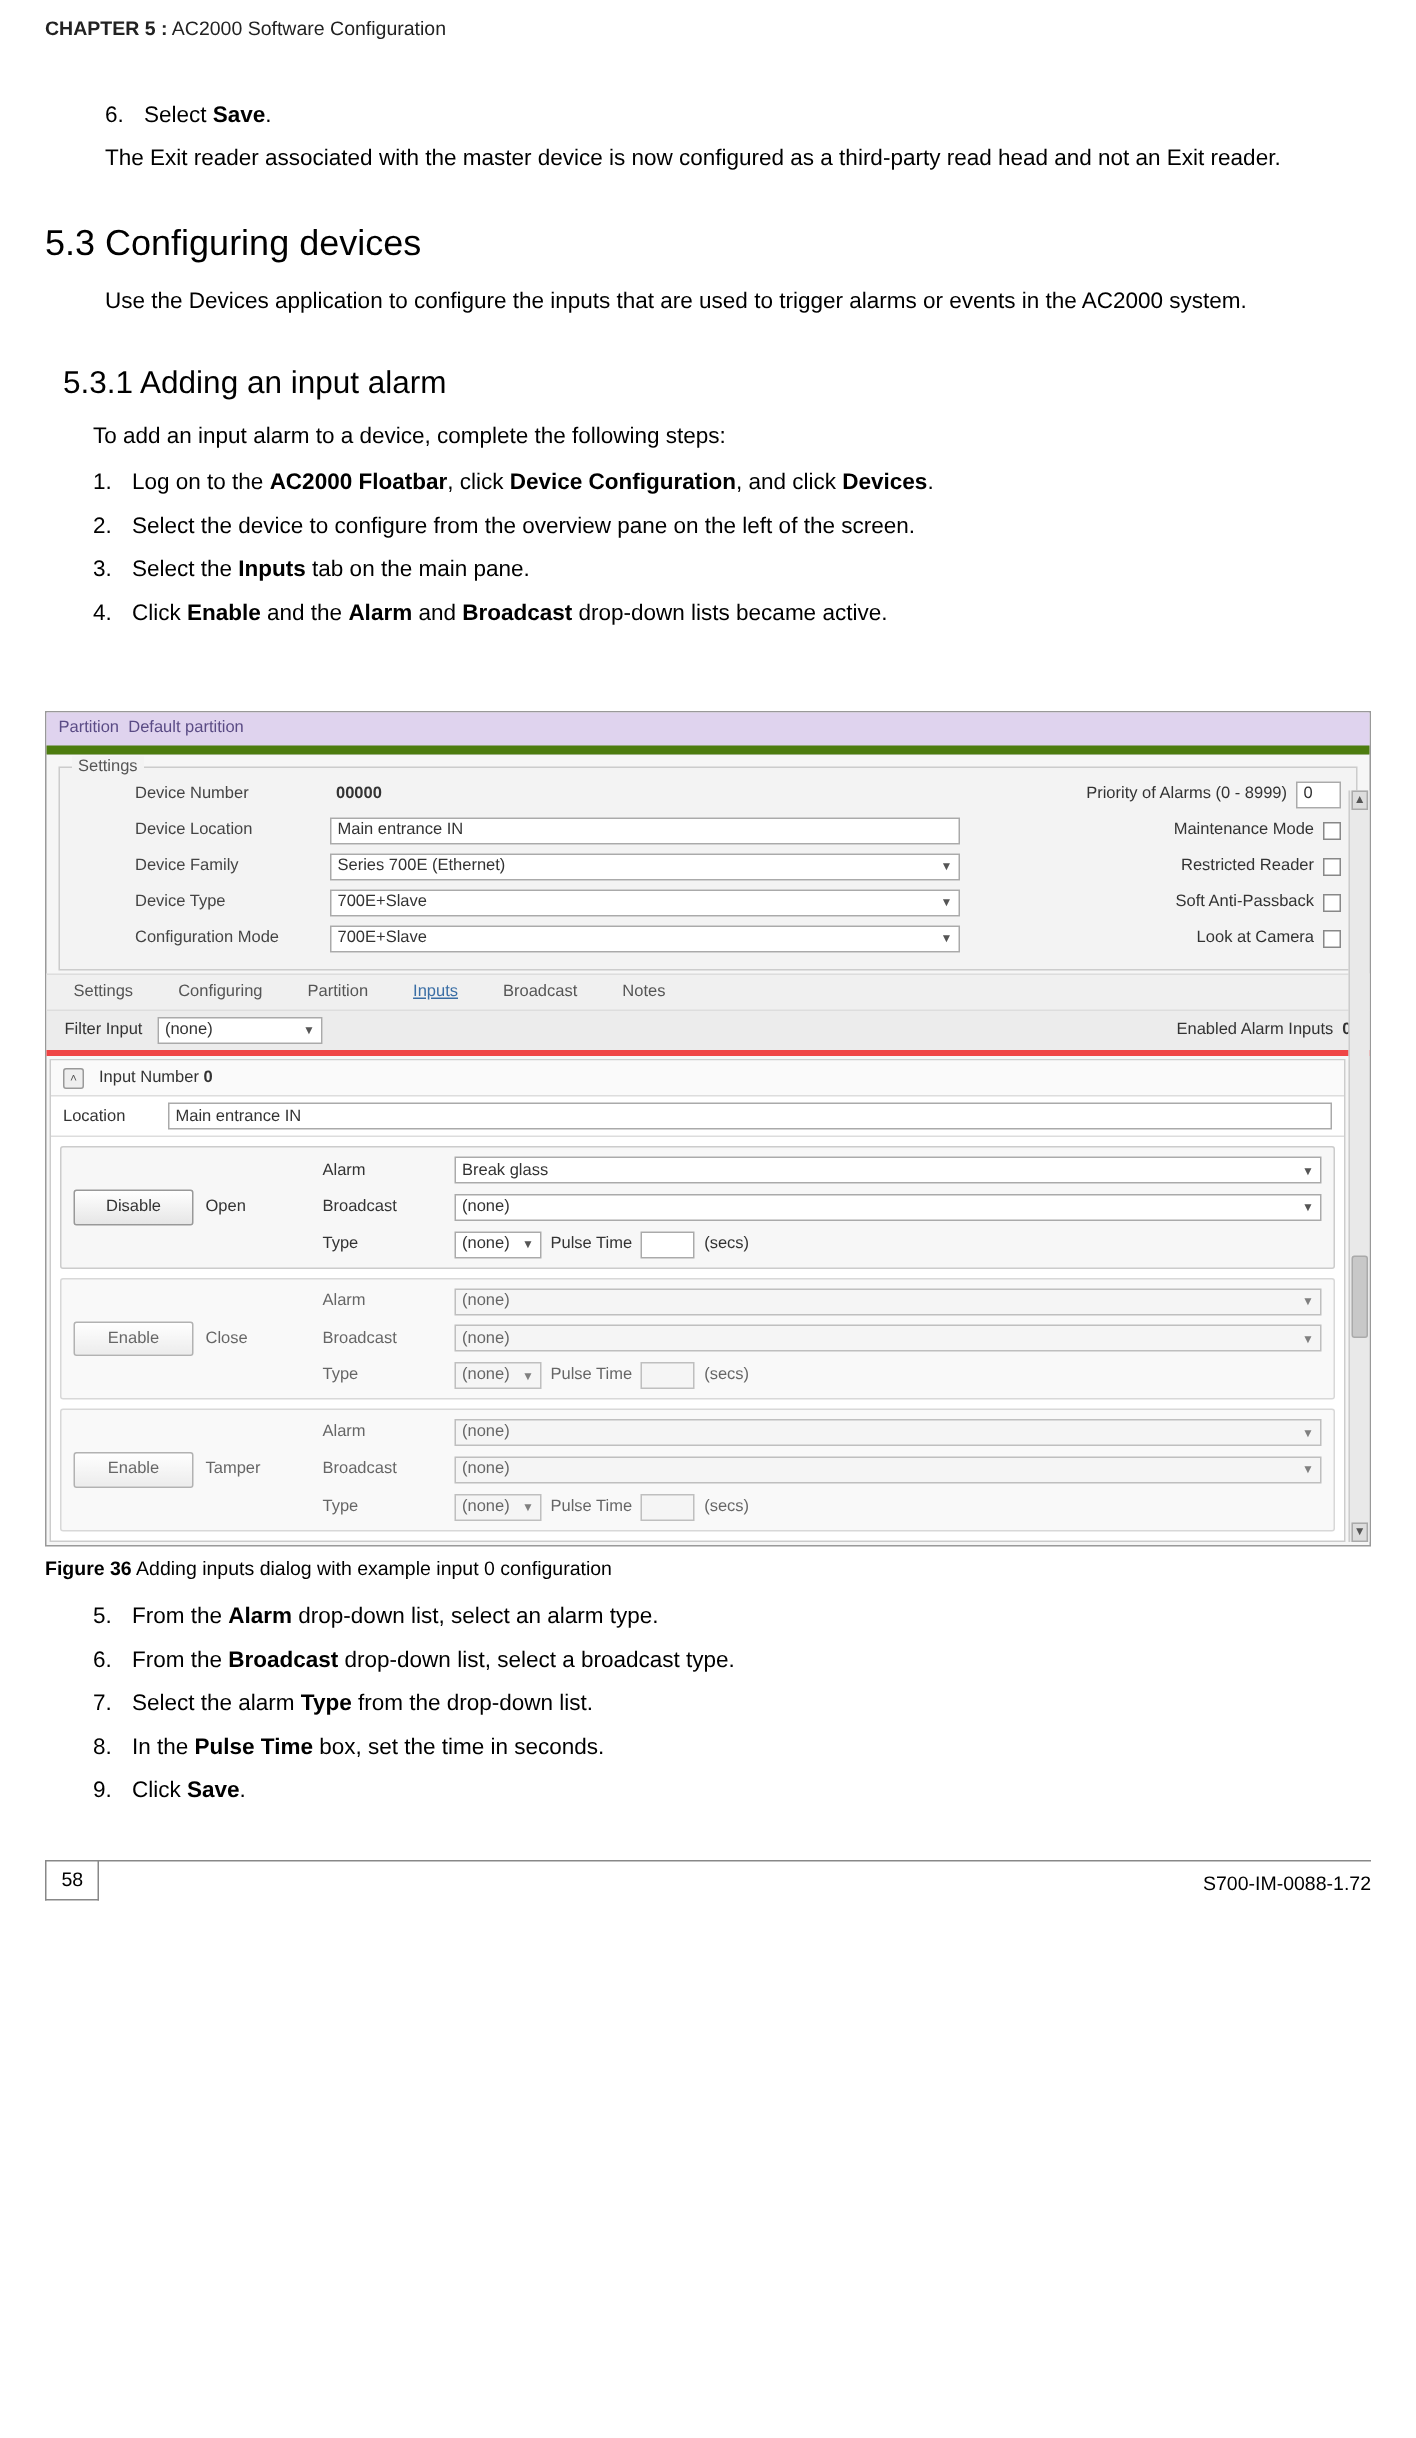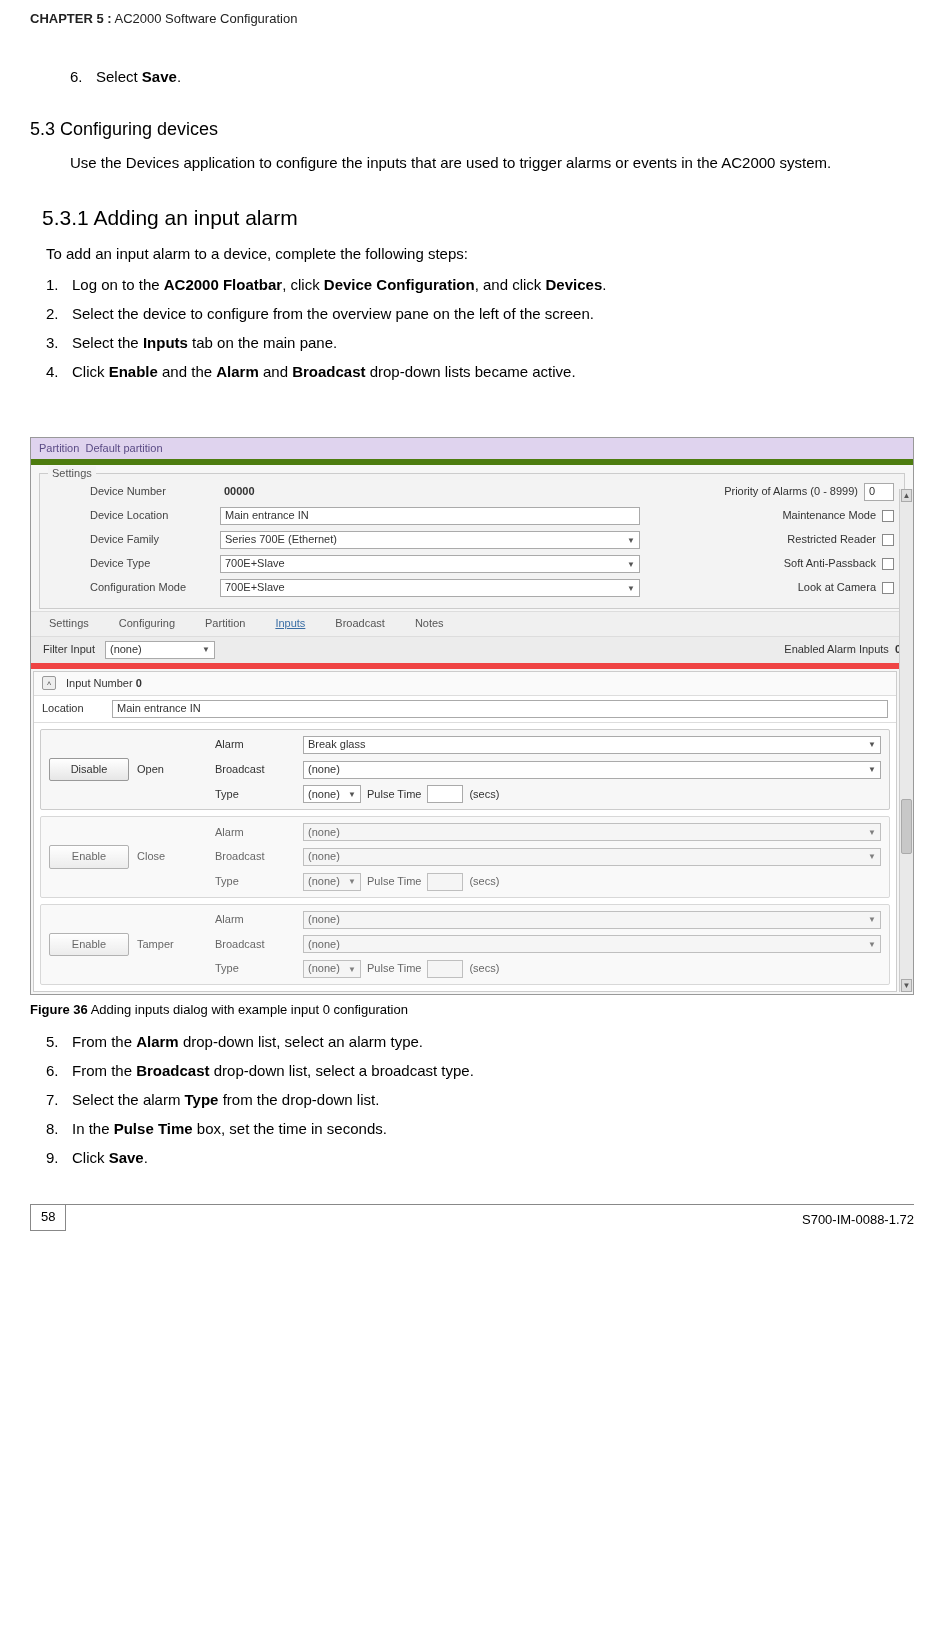--- a/index.html
+++ b/index.html
@@ -13,43 +13,43 @@
     font-size: 15px;
     line-height: 1.4;
   }
   .chapter-header { font-size: 13px; color: #222; margin-bottom: 38px; }
   .chapter-header b { font-weight: bold; }
   .content-block { margin-left: 40px; margin-right: 10px; margin-bottom: 30px; }
   .step { display: flex; margin-bottom: 8px; }
   .step-num { width: 26px; flex-shrink: 0; }
   .step-text { flex: 1; }
   .para { margin-bottom: 20px; }
-  h2.section { font-size: 18px; font-weight: normal; margin: 24px 0 10px 0; }
+  h2.section { font-size: 24px; font-weight: normal; margin: 24px 0 10px 0; }
   h3.subsection { font-size: 21px; font-weight: normal; margin: 24px 0 10px 12px; }
-  .sub-block { margin-left: 16px; margin-right: 10px; }
+  .sub-block { margin-left: 32px; margin-right: 10px; }
   .annotation-wrap { position: relative; margin-top: 10px; }
   .annotation-label { position: absolute; left: 200px; top: 0; font-size: 15px; text-align: left; }
   .annotation-line { position: absolute; left: 224px; top: 42px; width: 1px; height: 218px; background: #b00; }
   .figure-wrap { margin-top: 55px; }
   .figure { border: 1px solid #999; background: #f6f6f6; font-size: 11px; color: #333; position: relative; }
   .partition-bar { background: #dfd3ee; padding: 3px 8px; font-size: 11px; color: #5a4b85; border-bottom: 6px solid #4d7c0f; }
   .settings-group { margin: 8px 8px 2px 8px; border: 1px solid #ccc; background: #f3f3f3; padding: 8px 10px 6px 10px; position: relative; }
   .settings-group .legend { position: absolute; top: -8px; left: 8px; background: #f3f3f3; padding: 0 4px; font-size: 11px; color: #555; }
   .row { display: flex; align-items: center; gap: 20px; margin-bottom: 4px; min-height: 20px; margin-left: 40px; }
   .label { width: 110px; color: #444; font-size: 11px; }
   .val-box { border: 1px solid #aaa; background: #fff; padding: 1px 4px; font-size: 11px; height: 18px; display: flex; align-items: center; }
   .val-static { font-size: 11px; color: #333; padding: 1px 4px; }
   .dd { border: 1px solid #aaa; background: #fff; padding: 1px 4px; font-size: 11px; height: 18px; display: flex; align-items: center; justify-content: space-between; }
   .chev { font-size: 8px; color: #555; }
   .right-col { margin-left: auto; display: flex; align-items: center; gap: 6px; }
   .chk { width: 12px; height: 12px; border: 1px solid #888; background: #fff; display: inline-block; }
   .tabs { display: flex; gap: 30px; padding: 4px 18px 4px 18px; background: #f0f0f0; border-top: 1px solid #ddd; border-bottom: 1px solid #ddd; font-size: 11px; }
   .tab { color: #555; cursor: pointer; }
   .tab.active { color: #3a6ea5; text-decoration: underline; }
-  .filter-row { display: flex; align-items: center; gap: 10px; padding: 4px 12px; background: #ececec; font-size: 11px; border-bottom: 6px solid #ef4444; }
+  .filter-row { display: flex; align-items: center; gap: 10px; padding: 4px 12px; background: #ececec; font-size: 11px; border-bottom: 4px solid #ef4444; }
   .inputs-area { background: #fff; margin: 2px; border: 1px solid #ccc; }
   .input-header { display: flex; align-items: center; gap: 10px; padding: 4px 8px; background: #fafafa; border-bottom: 1px solid #ddd; }
   .collapse-btn { width: 14px; height: 14px; border: 1px solid #999; background: #eee; border-radius: 2px; display: flex; align-items: center; justify-content: center; font-size: 8px; color: #555; }
   .loc-row { display: flex; align-items: center; gap: 10px; padding: 4px 8px; border-bottom: 1px solid #ddd; }
   .input-block { border: 1px solid #ccc; margin: 6px; border-radius: 2px; background: #f7f7f7; padding: 6px 8px; display: grid; grid-template-columns: 80px 70px 80px 1fr; gap: 4px 8px; align-items: center; }
   .btn { border: 1px solid #999; background: linear-gradient(#fff,#e6e6e6); border-radius: 2px; padding: 3px 10px; font-size: 11px; text-align: center; min-width: 62px; }
   .small-dd { border: 1px solid #aaa; background: #fff; padding: 1px 4px; font-size: 11px; height: 18px; display: flex; align-items: center; justify-content: space-between; width: 58px; }
   .pulse-row { display: flex; align-items: center; gap: 6px; }
   .pulse-input { border: 1px solid #aaa; background: #fff; width: 36px; height: 18px; }
   .scrollbar { position: absolute; right: 0; top: 16px; bottom: 0; width: 14px; background: #e9e9e9; border-left: 1px solid #ccc; }
@@ -69,20 +69,21 @@
   <b>CHAPTER 5 :</b> <span>AC2000 Software Configuration</span>
 </div>
 
 <div class="content-block">
   <div class="step">
     <span class="step-num">6.</span>
     <span class="step-text">
       <span>Select </span><b>Save</b><span>.</span>
     </span>
   </div>
+  <p class="para">The Exit reader associated with the master device is now configured as a third-party read head and not an Exit reader.</p>
 </div>
 
 <h2 class="section">5.3  Configuring devices</h2>
 <div class="content-block">
   <p>Use the Devices application to configure the inputs that are used to trigger alarms or events in the AC2000 system.</p>
 </div>
 
 <h3 class="subsection">5.3.1  Adding an input alarm</h3>
 <div class="sub-block">
   <p style="margin-bottom:10px;">To add an input alarm to a device, complete the following steps:</p>

